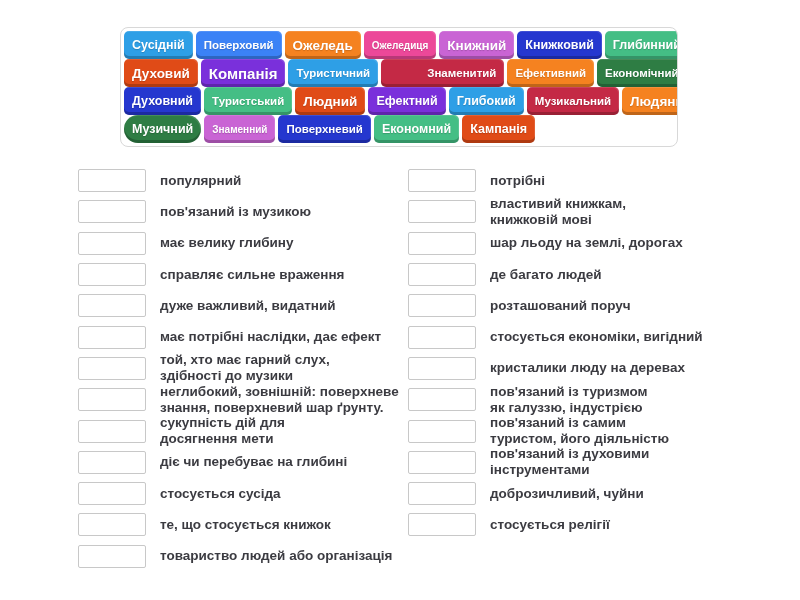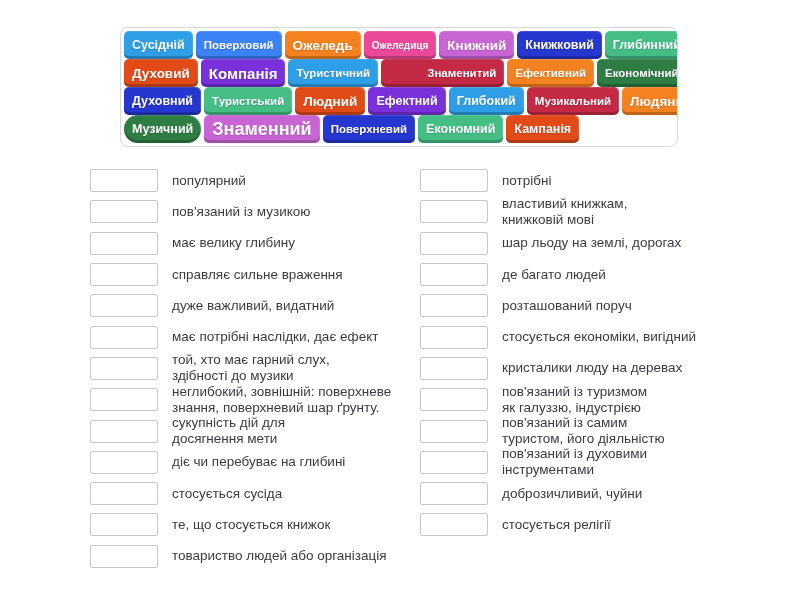--- a/index.html
+++ b/index.html
@@ -17,21 +17,21 @@
   .chip-row{display:flex;gap:3px;align-items:center;}
   .chip-row.fill{justify-content:space-between;}
   .chip{
     height:28px;box-sizing:border-box;display:flex;align-items:center;justify-content:center;
     padding:0 8px;border-radius:5px;color:#ffffff;font-weight:bold;
     box-shadow:inset 0 -3px 0 rgba(0,0,0,.22), inset -1px 1px 0 rgba(255,255,255,.12);
     text-shadow:0 1px 1px rgba(0,0,0,.18);
     white-space:nowrap;cursor:grab;flex:0 0 auto;
   }
   
-  .columns{position:absolute;left:90px;top:165px;width:660px;display:flex;}
+  .columns{position:absolute;left:78px;top:165px;width:660px;display:flex;font-weight:bold;}
   .col{width:330px;box-sizing:border-box;}
   .match-row{display:flex;align-items:center;height:31.3px;}
   .answer-slot{
     width:68px;height:23px;box-sizing:border-box;flex:0 0 auto;
     background:#ffffff;border:1px solid #c8c8c8;border-radius:2px;margin-right:14px;
   }
   .definition-text{
     font-size:13.5px;line-height:16px;color:#3b3b41;white-space:pre-line;
   }
 </style>
@@ -61,21 +61,21 @@
       <div class="chip" style="font-size: 12.5px; background: rgb(37, 55, 207);">Духовний</div>
       <div class="chip" style="font-size: 11.5px; background: rgb(68, 190, 133);">Туристський</div>
       <div class="chip" style="font-size: 13.5px; background: rgb(224, 75, 23);">Людний</div>
       <div class="chip" style="font-size: 12.5px; background: rgb(122, 48, 219);">Ефектний</div>
       <div class="chip" style="font-size: 12.5px; background: rgb(46, 159, 230);">Глибокий</div>
       <div class="chip" style="font-size: 11.5px; background: rgb(196, 41, 69);">Музикальний</div>
       <div class="chip" style="font-size: 13.5px; background: rgb(245, 130, 32);">Людяний</div>
     </div>
     <div class="chip-row">
       <div class="chip" style="font-size: 12.5px; background: rgb(46, 125, 68); border-radius: 14px;">Музичний</div>
-      <div class="chip" style="font-size: 18px; background: rgb(201, 100, 212);">Знаменний</div>
+      <div class="chip" style="font-size: 10px; background: rgb(201, 100, 212);">Знаменний</div>
       <div class="chip" style="font-size: 11.5px; background: rgb(37, 55, 207);">Поверхневий</div>
       <div class="chip" style="font-size: 12.5px; background: rgb(68, 190, 133);">Економний</div>
       <div class="chip" style="font-size: 12.5px; background: rgb(224, 75, 23);">Кампанія</div>
     </div>
   </div>
 
 <div class="columns">
   <div class="col">
       <div class="match-row">
         <div class="answer-slot"></div>

